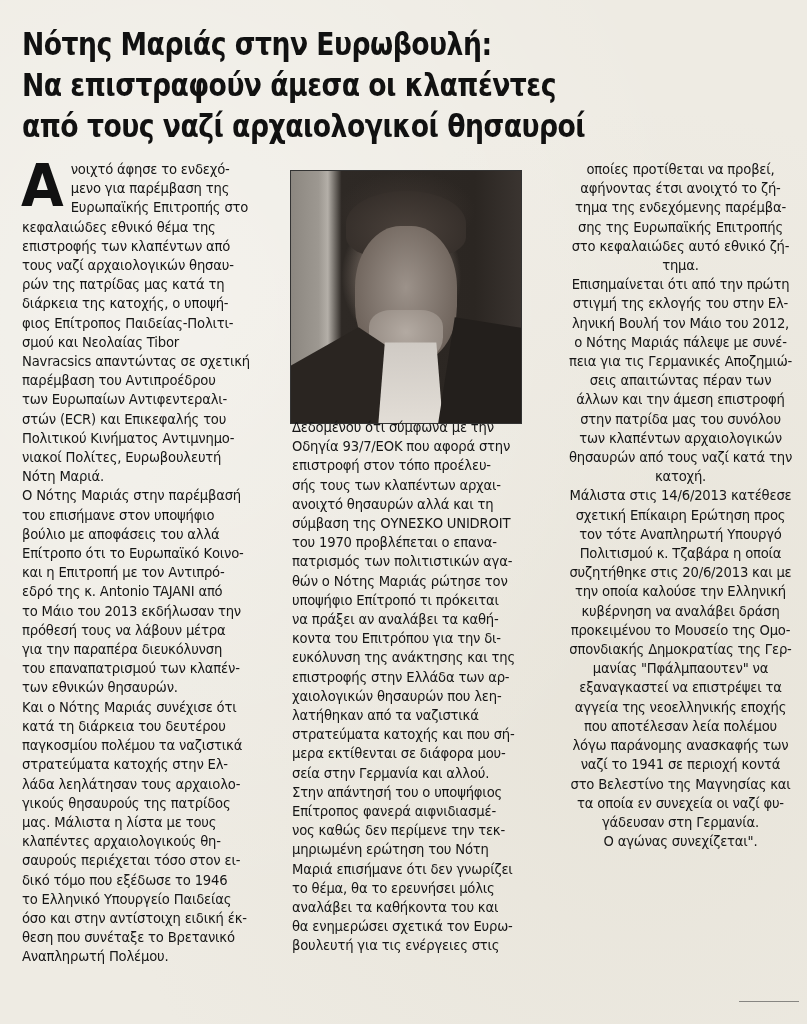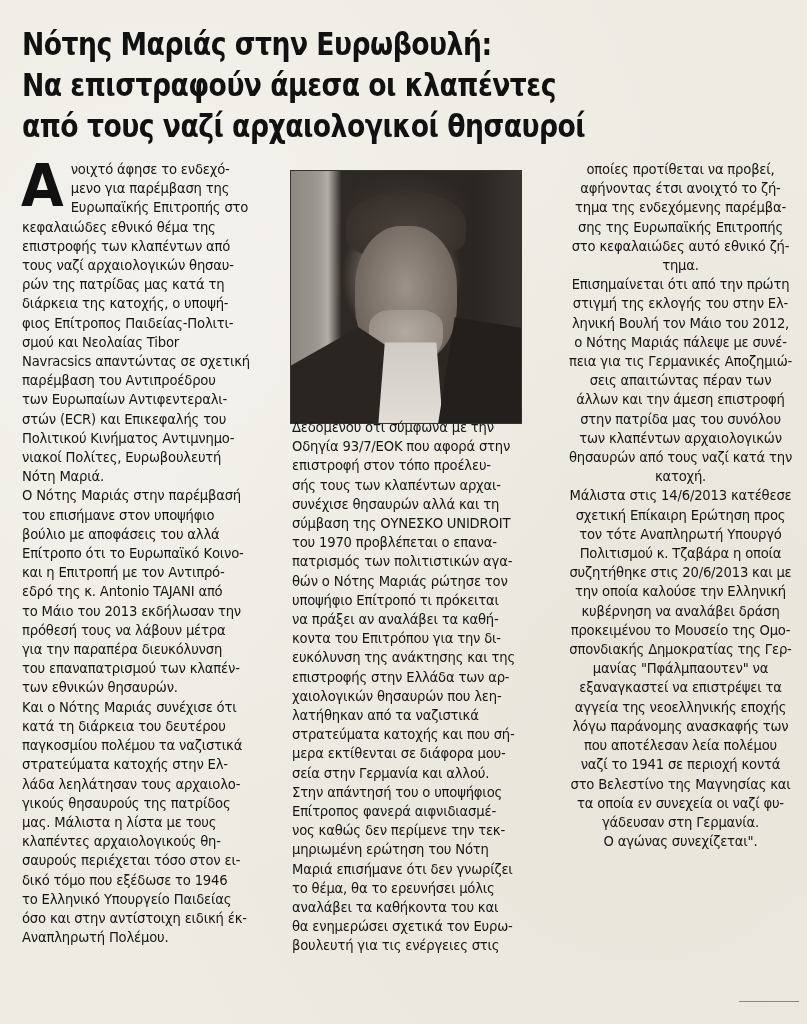--- a/index.html
+++ b/index.html
@@ -134,40 +134,41 @@
         <span class="line">παγκοσμίου πολέμου τα ναζιστικά</span>
         <span class="line">στρατεύματα κατοχής στην Ελ-</span>
         <span class="line">λάδα λεηλάτησαν τους αρχαιολο-</span>
         <span class="line">γικούς θησαυρούς της πατρίδος</span>
         <span class="line">μας. Μάλιστα η λίστα με τους</span>
         <span class="line">κλαπέντες αρχαιολογικούς θη-</span>
         <span class="line">σαυρούς περιέχεται τόσο στον ει-</span>
         <span class="line">δικό τόμο που εξέδωσε το 1946</span>
         <span class="line">το Ελληνικό Υπουργείο Παιδείας</span>
         <span class="line">όσο και στην αντίστοιχη ειδική έκ-</span>
+        <span class="line">θεση που συνέταξε το Βρετανικό</span>
         <span class="line">Αναπληρωτή Πολέμου.</span>
       </div>
   </div>
 
   <div class="photo" title="Portrait of Notis Marias">
     <div class="hair"></div>
     <div class="face"></div>
     <div class="beard"></div>
     <div class="jacket-l"></div>
     <div class="shirt"></div>
     <div class="jacket-r"></div>
   </div>
 
   <div class="col" id="col2">
     <div id="col2-lines">
         <span class="line">Δεδομένου ότι σύμφωνα με την</span>
         <span class="line">Οδηγία 93/7/ΕΟΚ που αφορά στην</span>
         <span class="line">επιστροφή στον τόπο προέλευ-</span>
         <span class="line">σής τους των κλαπέντων αρχαι-</span>
-        <span class="line">συνέχισε θησαυρών αλλά και τη</span>
+        <span class="line">ανοιχτό θησαυρών αλλά και τη</span>
         <span class="line">σύμβαση της ΟΥΝΕΣΚΟ UNIDROIT</span>
         <span class="line">του 1970 προβλέπεται ο επανα-</span>
         <span class="line">πατρισμός των πολιτιστικών αγα-</span>
         <span class="line">θών ο Νότης Μαριάς ρώτησε τον</span>
         <span class="line">υποψήφιο Επίτροπό τι πρόκειται</span>
         <span class="line">να πράξει αν αναλάβει τα καθή-</span>
         <span class="line">κοντα του Επιτρόπου για την δι-</span>
         <span class="line">ευκόλυνση της ανάκτησης και της</span>
         <span class="line">επιστροφής στην Ελλάδα των αρ-</span>
         <span class="line">χαιολογικών θησαυρών που λεη-</span>
@@ -211,22 +212,22 @@
         <span class="line">τον τότε Αναπληρωτή Υπουργό</span>
         <span class="line">Πολιτισμού κ. Τζαβάρα η οποία</span>
         <span class="line">συζητήθηκε στις 20/6/2013 και με</span>
         <span class="line">την οποία καλούσε την Ελληνική</span>
         <span class="line">κυβέρνηση να αναλάβει δράση</span>
         <span class="line">προκειμένου το Μουσείο της Ομο-</span>
         <span class="line">σπονδιακής Δημοκρατίας της Γερ-</span>
         <span class="line">μανίας "Πφάλμπαουτεν" να</span>
         <span class="line">εξαναγκαστεί να επιστρέψει τα</span>
         <span class="line">αγγεία της νεοελληνικής εποχής</span>
+        <span class="line">που αποτέλεσαν λεία πολέμου</span>
         <span class="line">λόγω παράνομης ανασκαφής των</span>
-        <span class="line">που αποτέλεσαν λεία πολέμου</span>
         <span class="line">ναζί το 1941 σε περιοχή κοντά</span>
         <span class="line">στο Βελεστίνο της Μαγνησίας και</span>
         <span class="line">τα οποία εν συνεχεία οι ναζί φυ-</span>
         <span class="line">γάδευσαν στη Γερμανία.</span>
         <span class="line">Ο αγώνας συνεχίζεται".</span>
       </div>
   </div>
 
   <div class="doodle"></div>
 </div>

